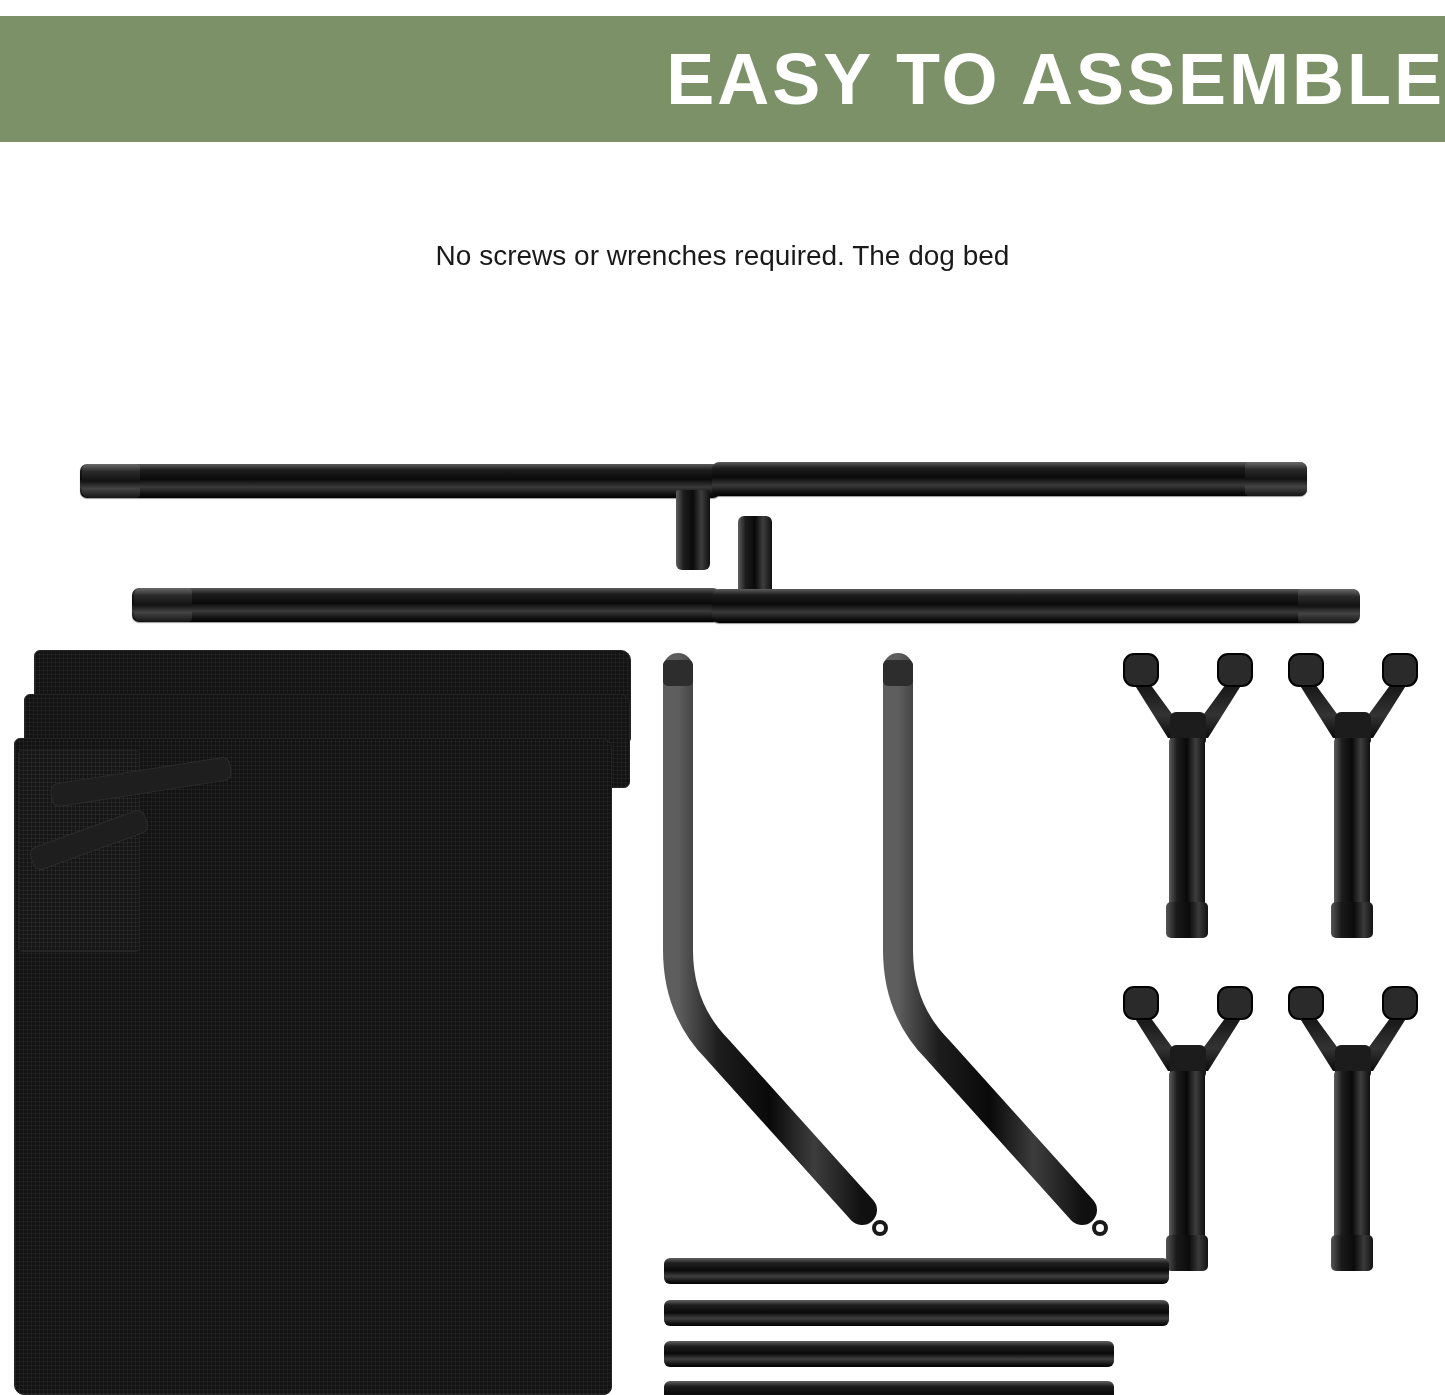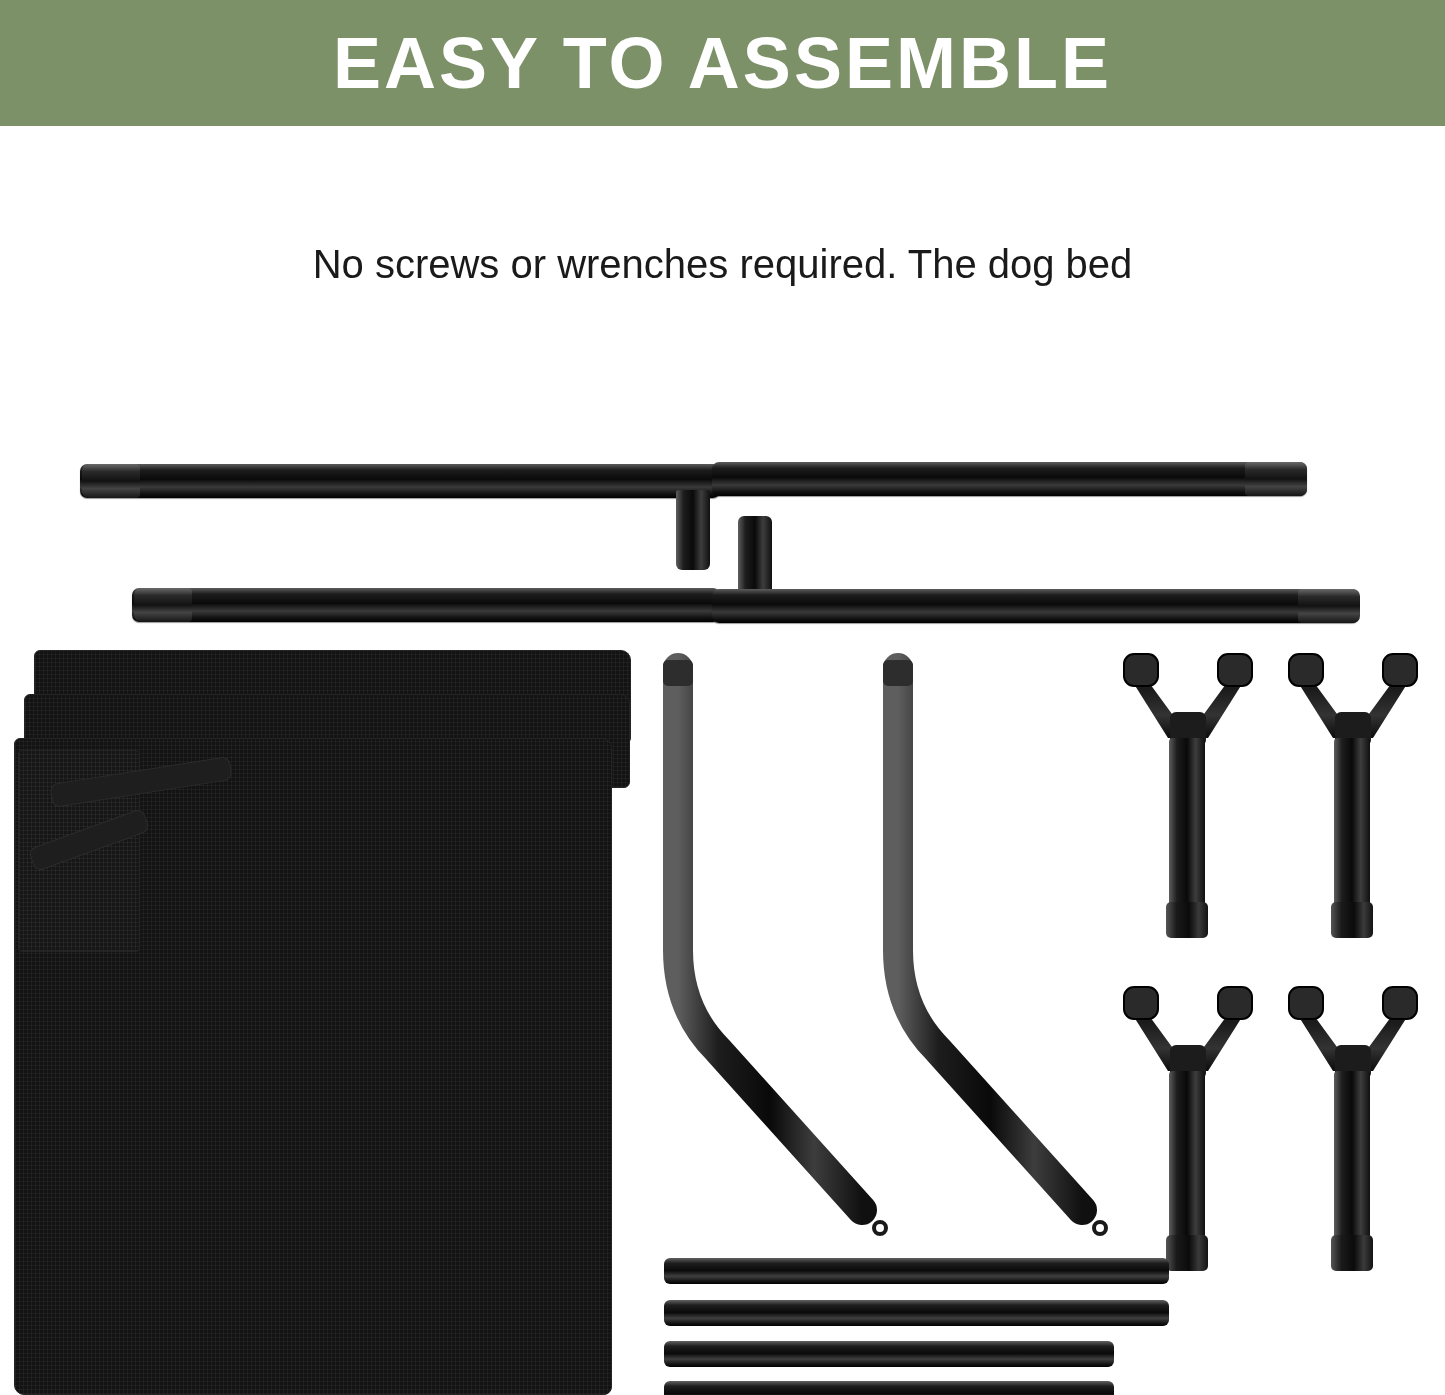--- a/index.html
+++ b/index.html
@@ -15,47 +15,47 @@
     width: 1445px;
     height: 1395px;
     background: #ffffff;
     overflow: hidden;
   }
 
   
   .banner {
     position: absolute;
     left: 0;
-    top: 0;
+    top: 16px;
     width: 1445px;
     height: 126px;
     background: #7d9168;
     display: flex;
     align-items: center;
-    justify-content: center;
+    justify-content: flex-end;
   }
   .banner-title {
     color: #ffffff;
     font-size: 72px;
     font-weight: bold;
     letter-spacing: 3px;
     line-height: 1;
     text-align: center;
     font-family: "Liberation Sans", sans-serif;
   }
 
   
   .subtitle {
     position: absolute;
     left: 0;
     top: 238px;
     width: 1445px;
     text-align: center;
     color: #1a1a1a;
-    font-size: 40px;
+    font-size: 28px;
     line-height: 1.3;
     font-family: "Liberation Sans", sans-serif;
   }
   .subtitle .line2 {
     display: block;
   }
 
   
   .parts {
     position: absolute;

